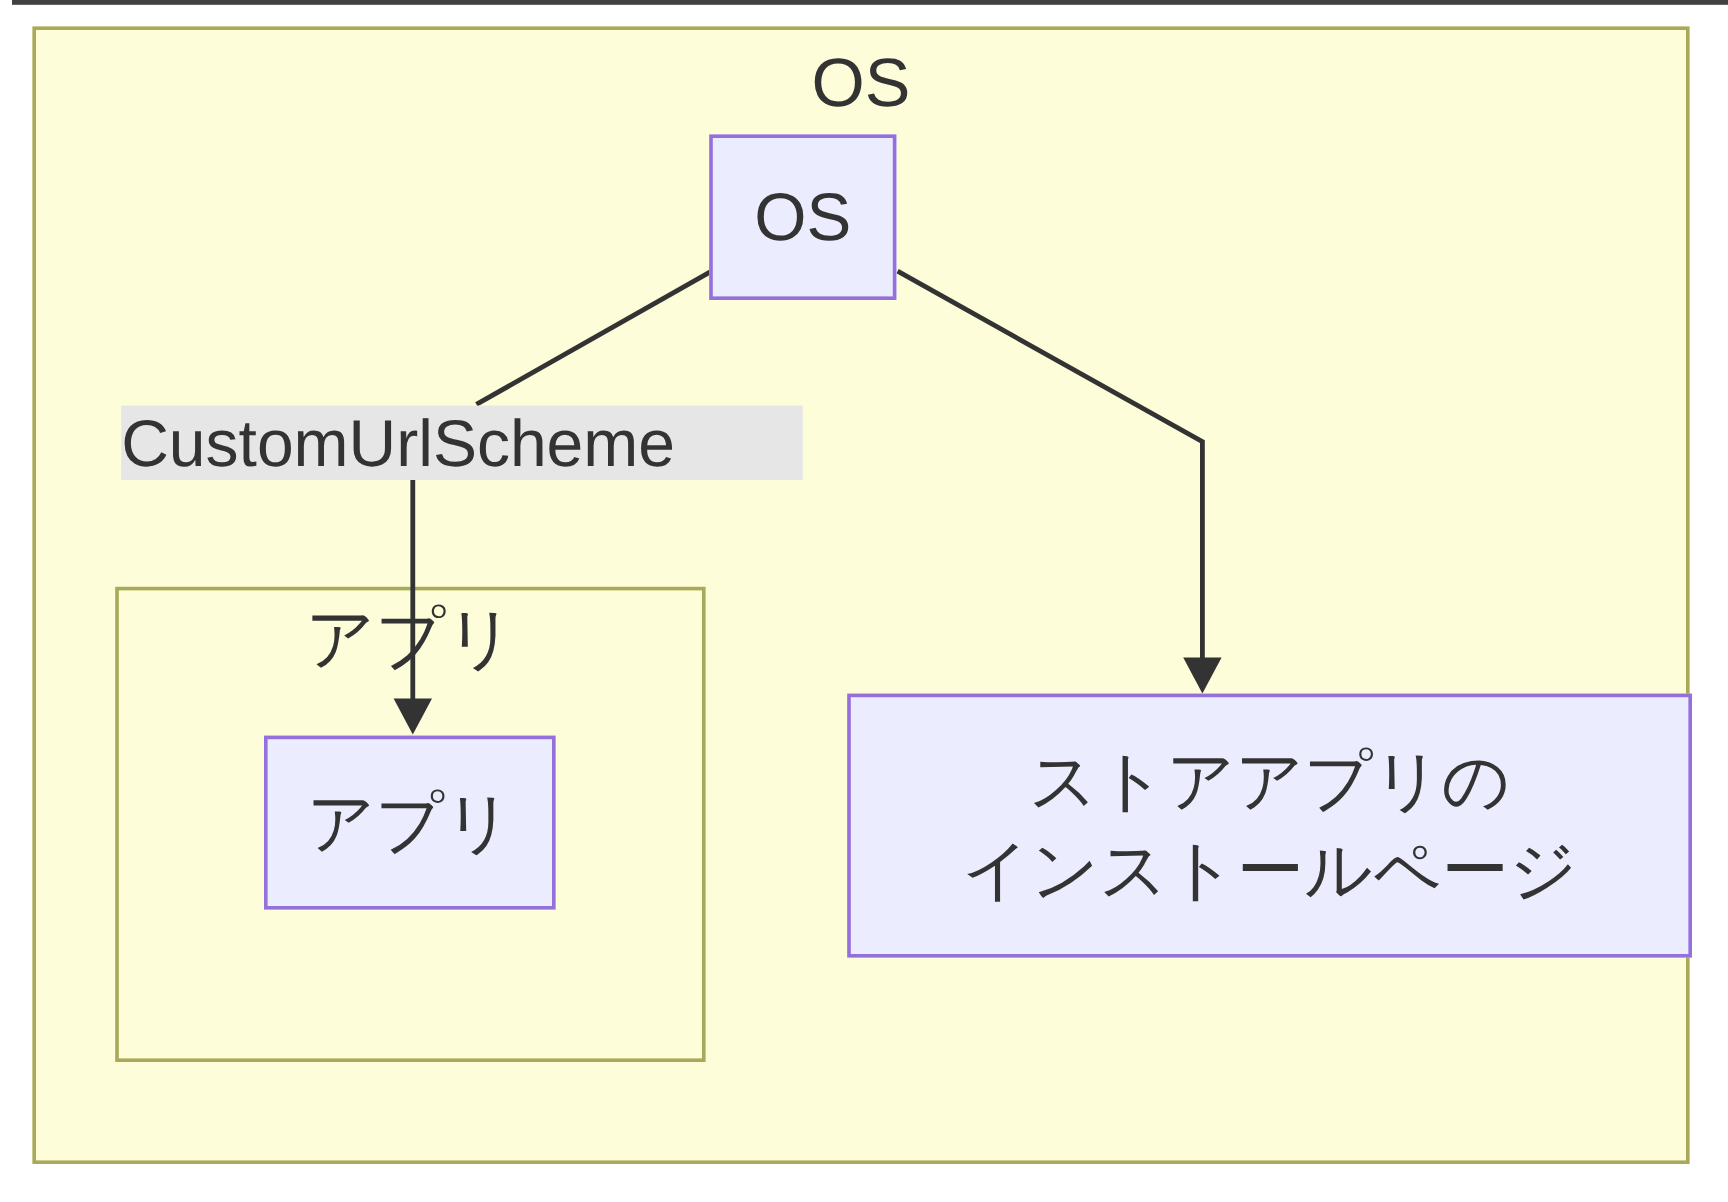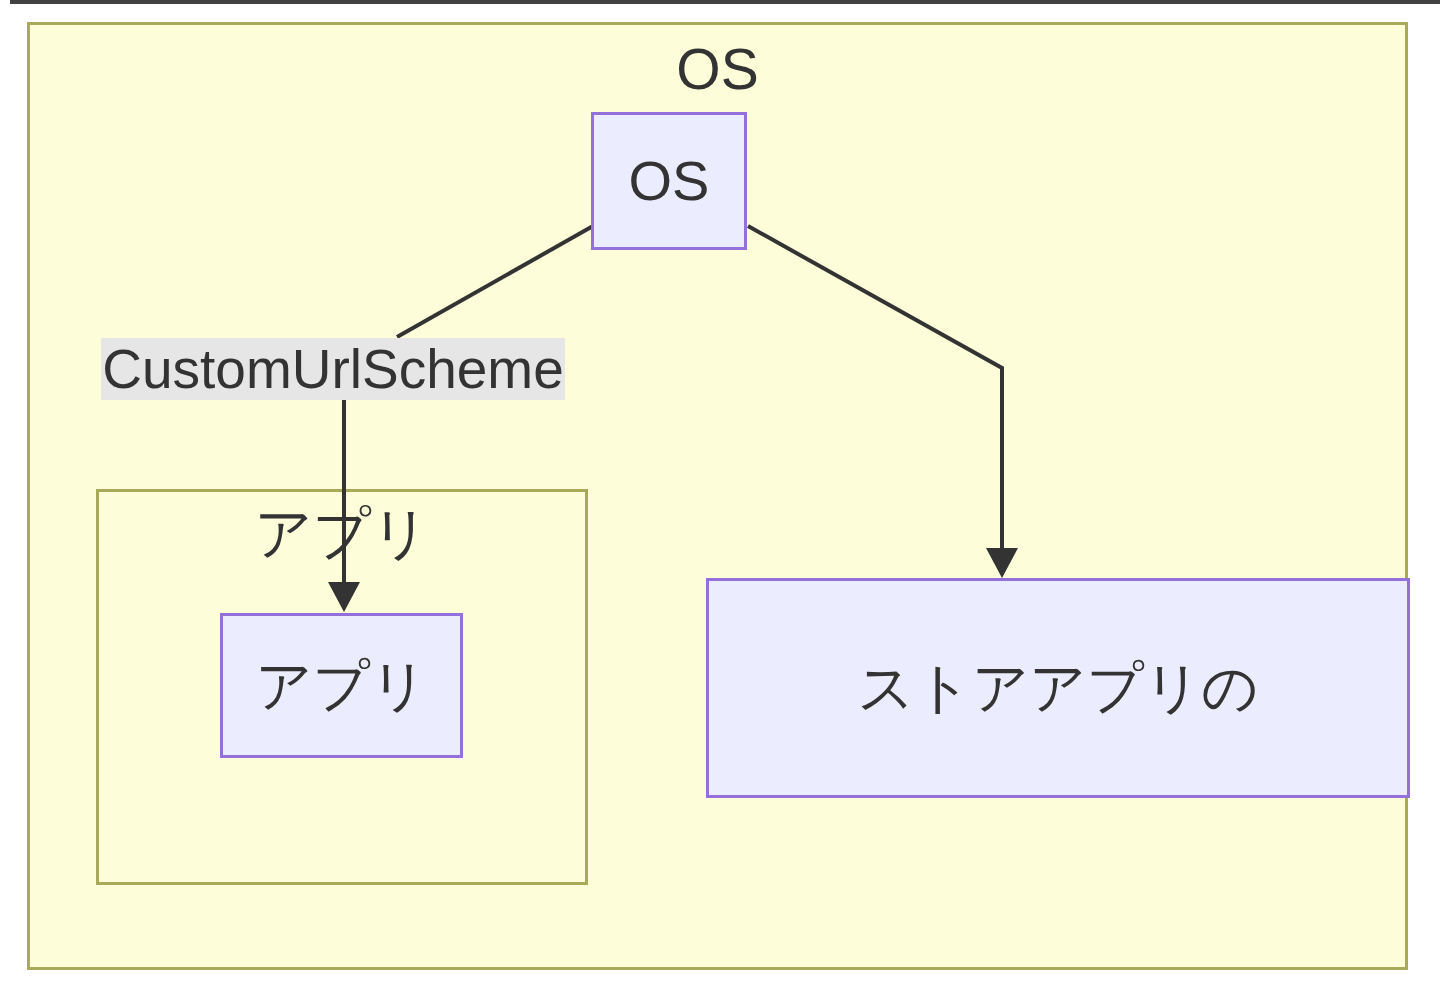--- a/index.html
+++ b/index.html
@@ -70,25 +70,25 @@
     line-height: 74px;
     text-align: center;
     white-space: nowrap;
     z-index: 2;
   }
   #os-node    { left: 591px; top: 112px; width: 156px; height: 138px; }
   #app-node   { left: 220px; top: 613px; width: 243px; height: 145px; }
   #store-node { left: 706px; top: 578px; width: 704px; height: 220px; }
   #edge-label {
     left: 101px; top: 338px;
-    width: 464px; height: 62px;
+    width: 568px; height: 62px;
     background: var(--edge-label-bg, #e6e6e6);
     font-size: 55px;
     line-height: 62px;
-    text-align: center;
+    text-align: left;
     white-space: nowrap;
     z-index: 2;
   }
 </style>
 </head>
 <body>
 
 <div id="stage">
 
   <div id="top-divider" class="abs"></div>
@@ -118,15 +118,16 @@
   </div>
 
   <div id="edge-label" class="abs">CustomUrlScheme</div>
 
   <div id="app-node" class="abs node">
     <span>アプリ</span>
   </div>
 
   <div id="store-node" class="abs node">
     <span>ストアアプリの</span>
+    <span>インストールページ</span>
   </div>
 
 </div>
 
 </body></html>

